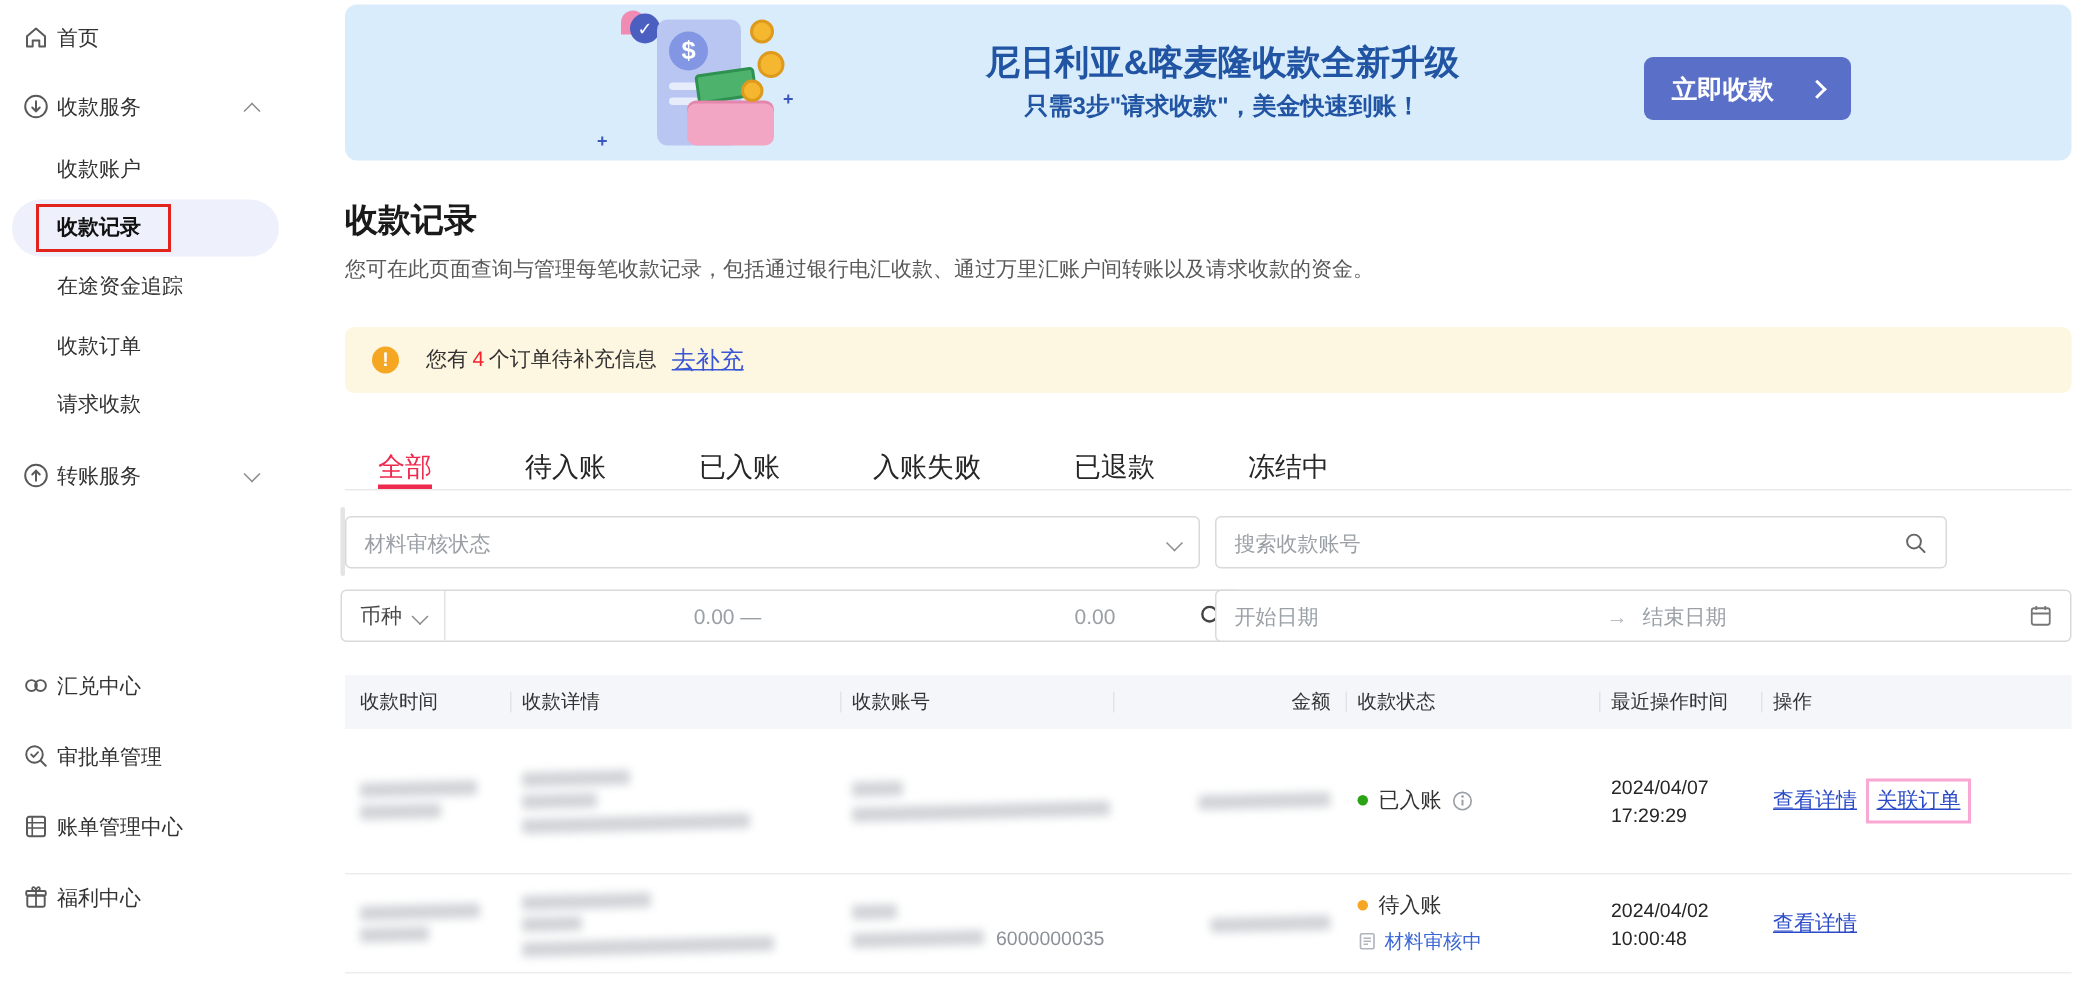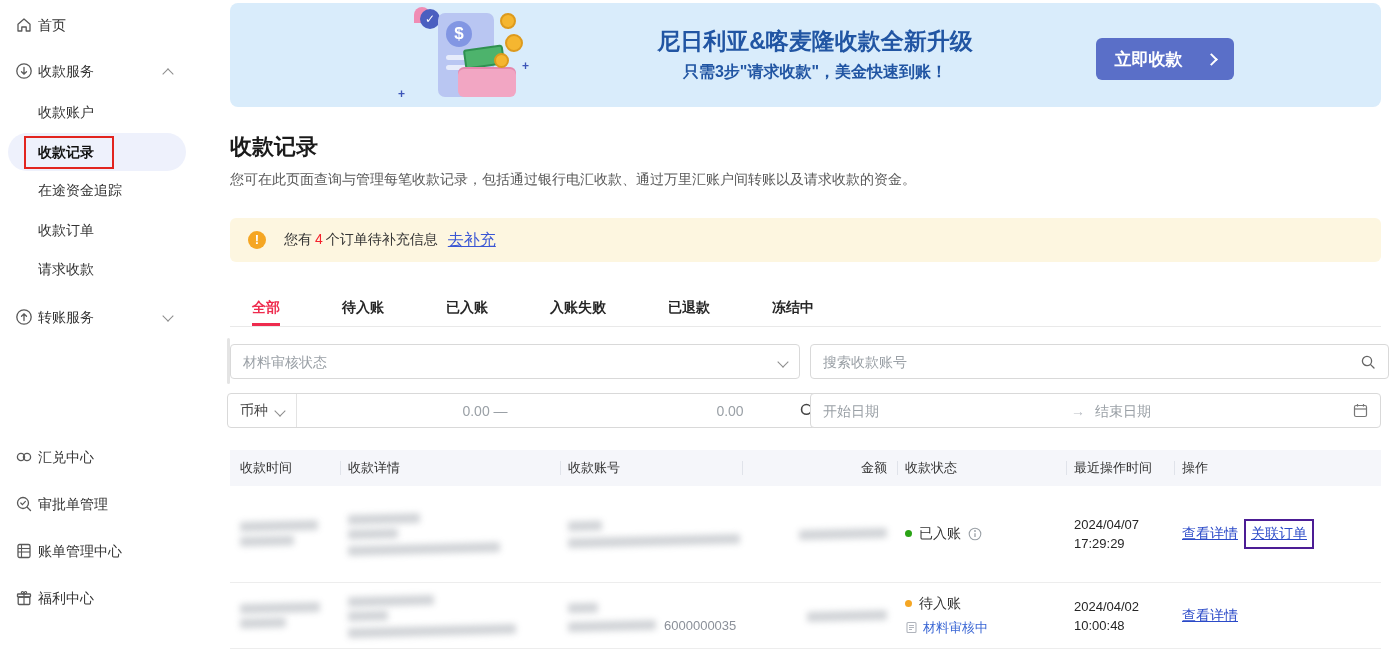--- a/index.html
+++ b/index.html
@@ -56,21 +56,21 @@
          display:flex;align-items:center;box-sizing:border-box;}
   .alert-ic{margin-left:18px;width:18px;height:18px;border-radius:50%;background:#f5a623;color:#fff;font-weight:bold;
          font-size:13px;text-align:center;line-height:18px;flex:none;}
   .alert-text{margin-left:18px;font-size:14px;color:#333;}
   .alert-count{color:#f5222d;margin:0 3px;}
   .alert-link{color:#3a56d4;text-decoration:underline;margin-left:10px;cursor:pointer;}
 
   
   .tabs{position:absolute;left:230px;top:293px;width:1151px;height:34px;border-bottom:1px solid #e9e9e9;
         display:flex;box-sizing:border-box;}
-  .tab{margin-right:62px;padding:6px 0 8px 0;font-size:14px;font-weight:bold;color:#262626;cursor:pointer;white-space:nowrap;}
+  .tab{margin-right:62px;padding:6px 0 8px 0;font-size:18px;font-weight:normal;color:#262626;cursor:pointer;white-space:nowrap;}
   .tab:first-child{margin-left:22px;}
   .tab.active{color:#ee2b4e;border-bottom:3px solid #ee2b4e;padding-bottom:5px;}
 
   
   .f-box{position:absolute;height:35px;border:1px solid #d9d9d9;border-radius:4px;background:#fff;
          display:flex;align-items:center;box-sizing:border-box;}
   .f-box input{border:none;outline:none;font-size:14px;color:#333;font-family:Liberation Sans, sans-serif;background:transparent;min-width:0;}
   .f-box input::placeholder{color:#9aa0a6;}
   .seg-cur{display:flex;align-items:center;gap:8px;padding:0 12px;height:100%;border-right:1px solid #e3e3e3;
            font-size:14px;color:#4a4a4a;cursor:pointer;flex:none;}
@@ -91,21 +91,21 @@
   .td{padding-left:8px;}
   .td:first-child{padding-left:10px;}
   .td.amt{display:flex;flex-direction:column;align-items:flex-end;padding-right:10px;}
   .bb{height:10px;border-radius:2px;background:#9aa0a8;filter:blur(3px);opacity:.45;margin:5px 0;transform:rotate(-1.5deg);}
   .dotted-line{display:flex;align-items:center;gap:6px;}
   .dot{width:7px;height:7px;border-radius:50%;flex:none;}
   .status-line{display:flex;align-items:center;gap:7px;font-size:14px;color:#333;}
   .sub-status{display:flex;align-items:center;gap:5px;margin-top:6px;font-size:13px;color:#3a66d4;}
   .op-time{color:#262626;line-height:19px;font-size:13px;}
   .link{color:#2b4ac8;text-decoration:underline;font-size:14px;cursor:pointer;white-space:nowrap;}
-  .redbox-op{display:inline-block;border:2px solid #4c1d95;padding:4px 5px;margin-left:6px;}
+  .redbox-op{display:inline-block;border:2px solid #f9a8d4;padding:4px 5px;margin-left:6px;}
   .acct-frag{color:#8b9099;font-size:13px;margin-left:2px;}
 </style>
 </head>
 <body>
 
 <div class="sidebar">
 
   <div class="nav-item" style="top:7px">
     <span class="ic">
       <svg width="18" height="18" viewBox="0 0 18 18">
@@ -266,21 +266,21 @@
   <div class="tab">冻结中</div>
 </div>
 
 <div class="f-box" style="left:230px;top:344px;width:570px;">
   <input style="flex: 1 1 0%; padding: 0px 12px;" placeholder="材料审核状态">
   <span class="ic-btn">
       <span class="chev down"></span>
     </span>
 </div>
 
-<div class="f-box" style="left:810px;top:344px;width:579px;">
+<div class="f-box" style="left:810px;top:344px;width:488px;">
   <input style="flex: 1 1 0%; padding: 0px 12px;" placeholder="搜索收款账号">
   <span class="ic-btn">
     <svg width="16" height="16" viewBox="0 0 16 16">
         <circle cx="7" cy="7" r="4.6" fill="none" stroke="#666" stroke-width="1.3"></circle>
         <line x1="10.6" y1="10.6" x2="14" y2="14" stroke="#666" stroke-width="1.3" stroke-linecap="round"></line>
       </svg>
   </span>
 </div>
 
 <div class="f-box" style="left:227px;top:393px;width:602px;">

